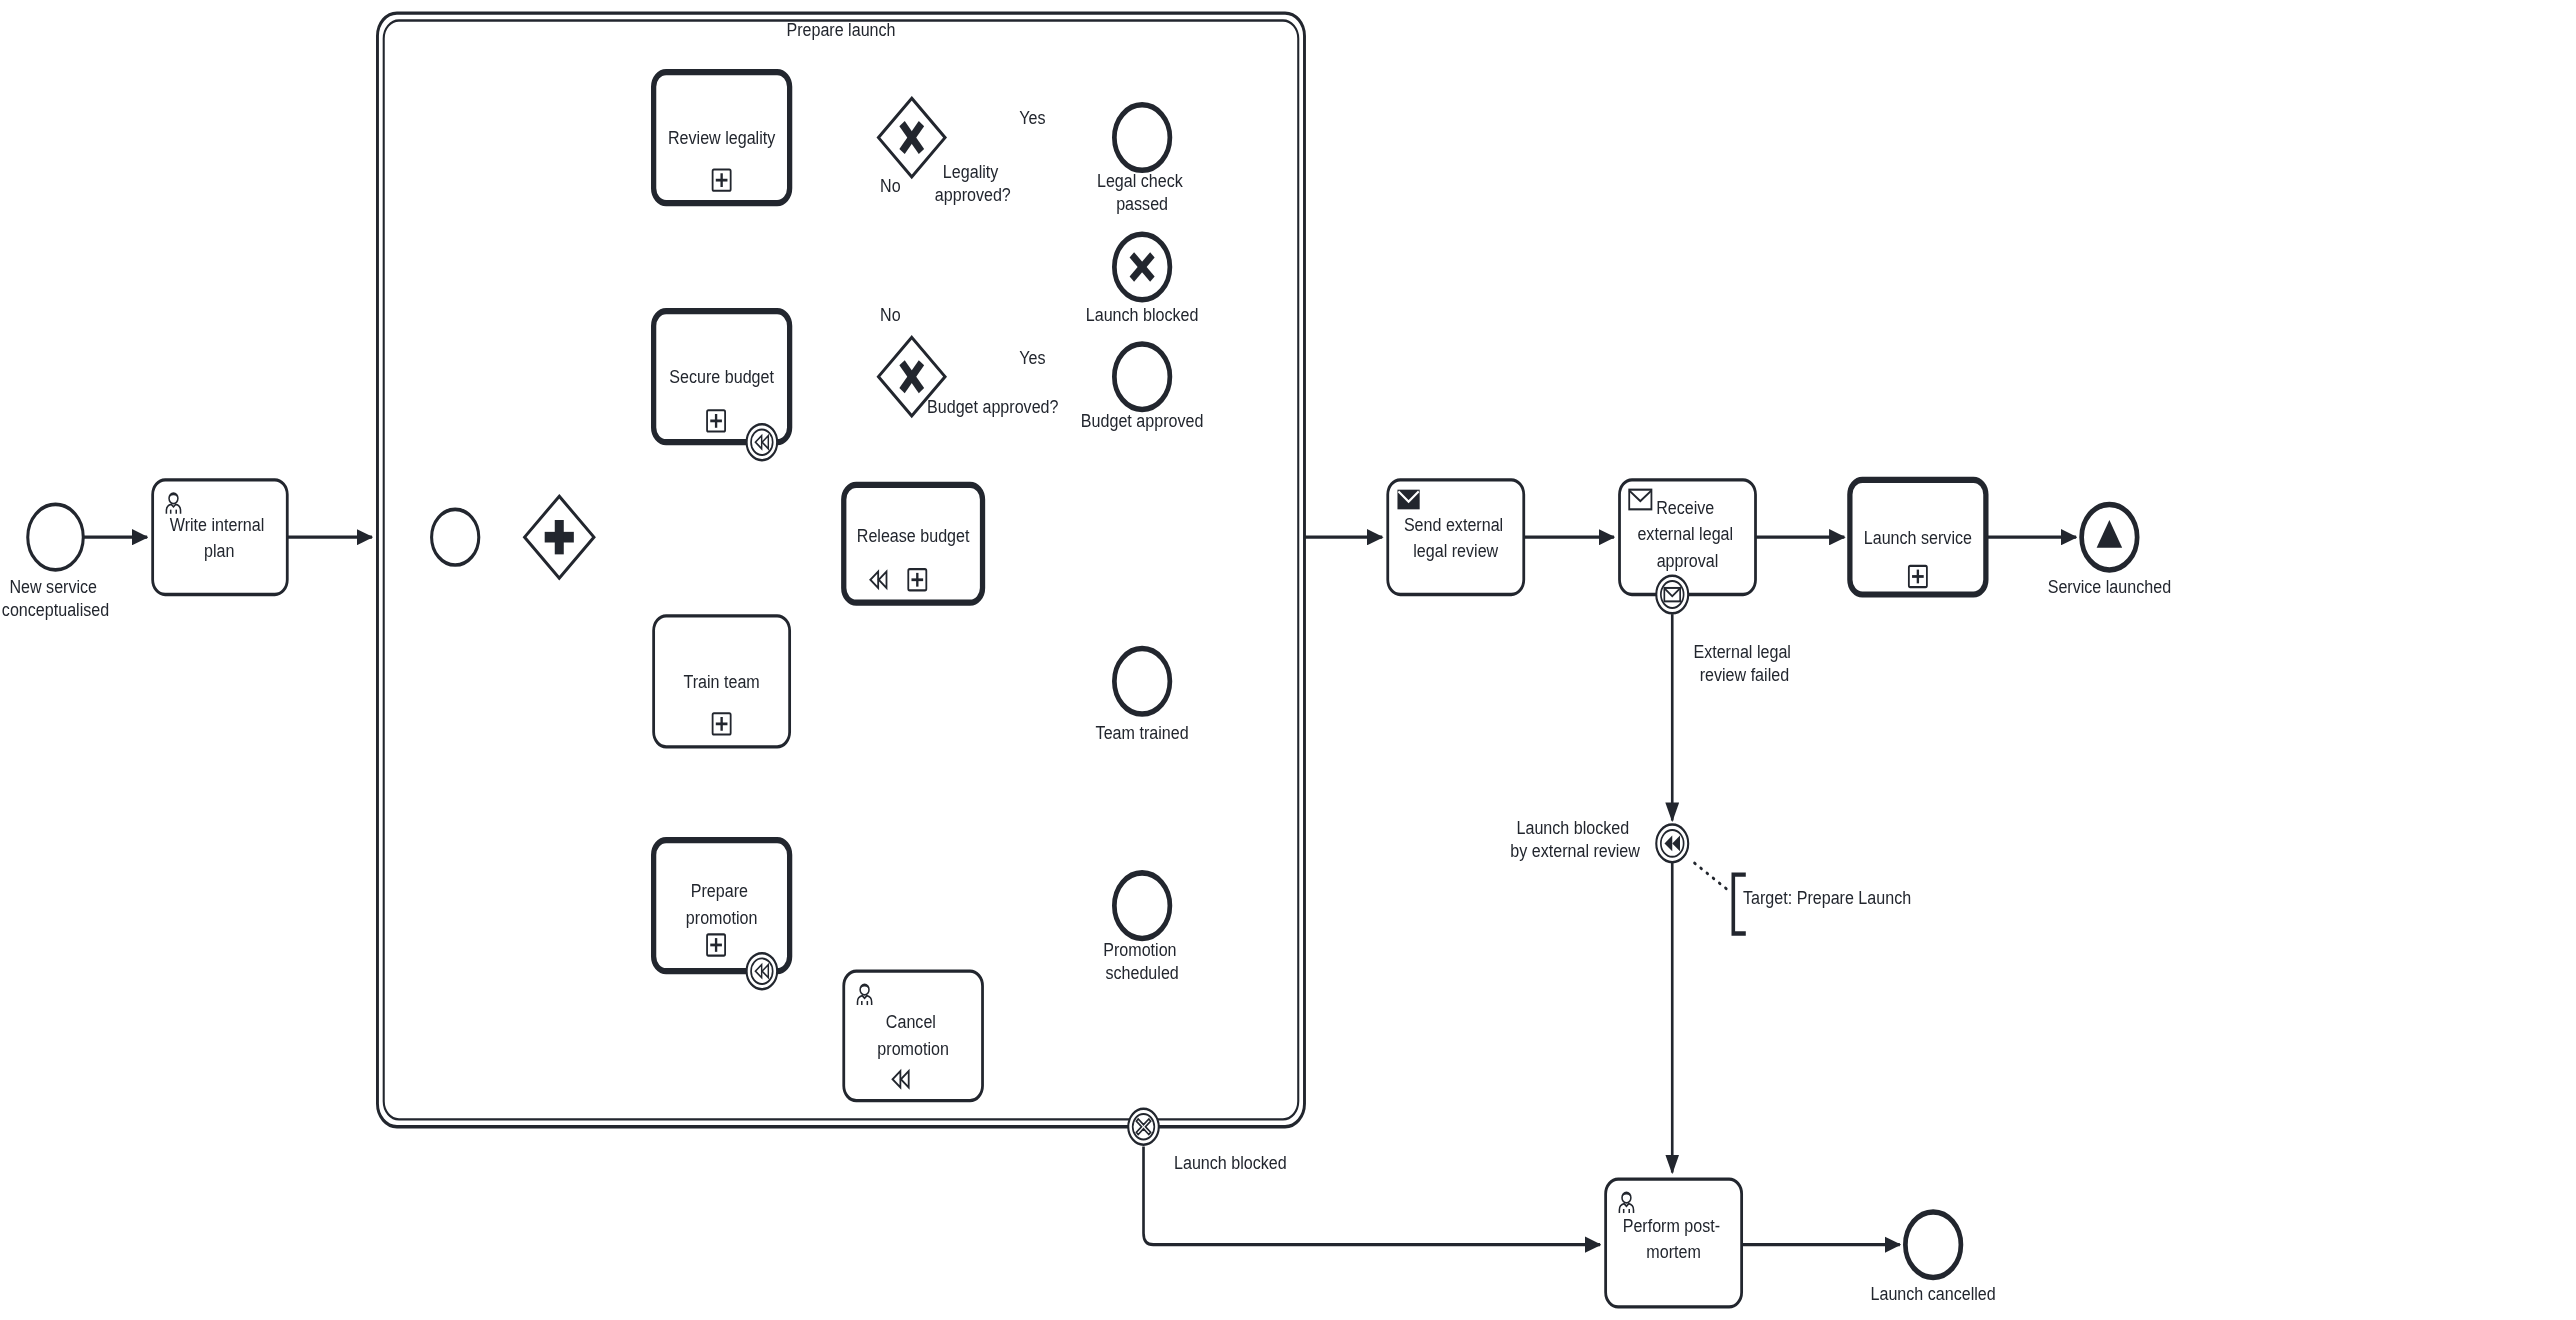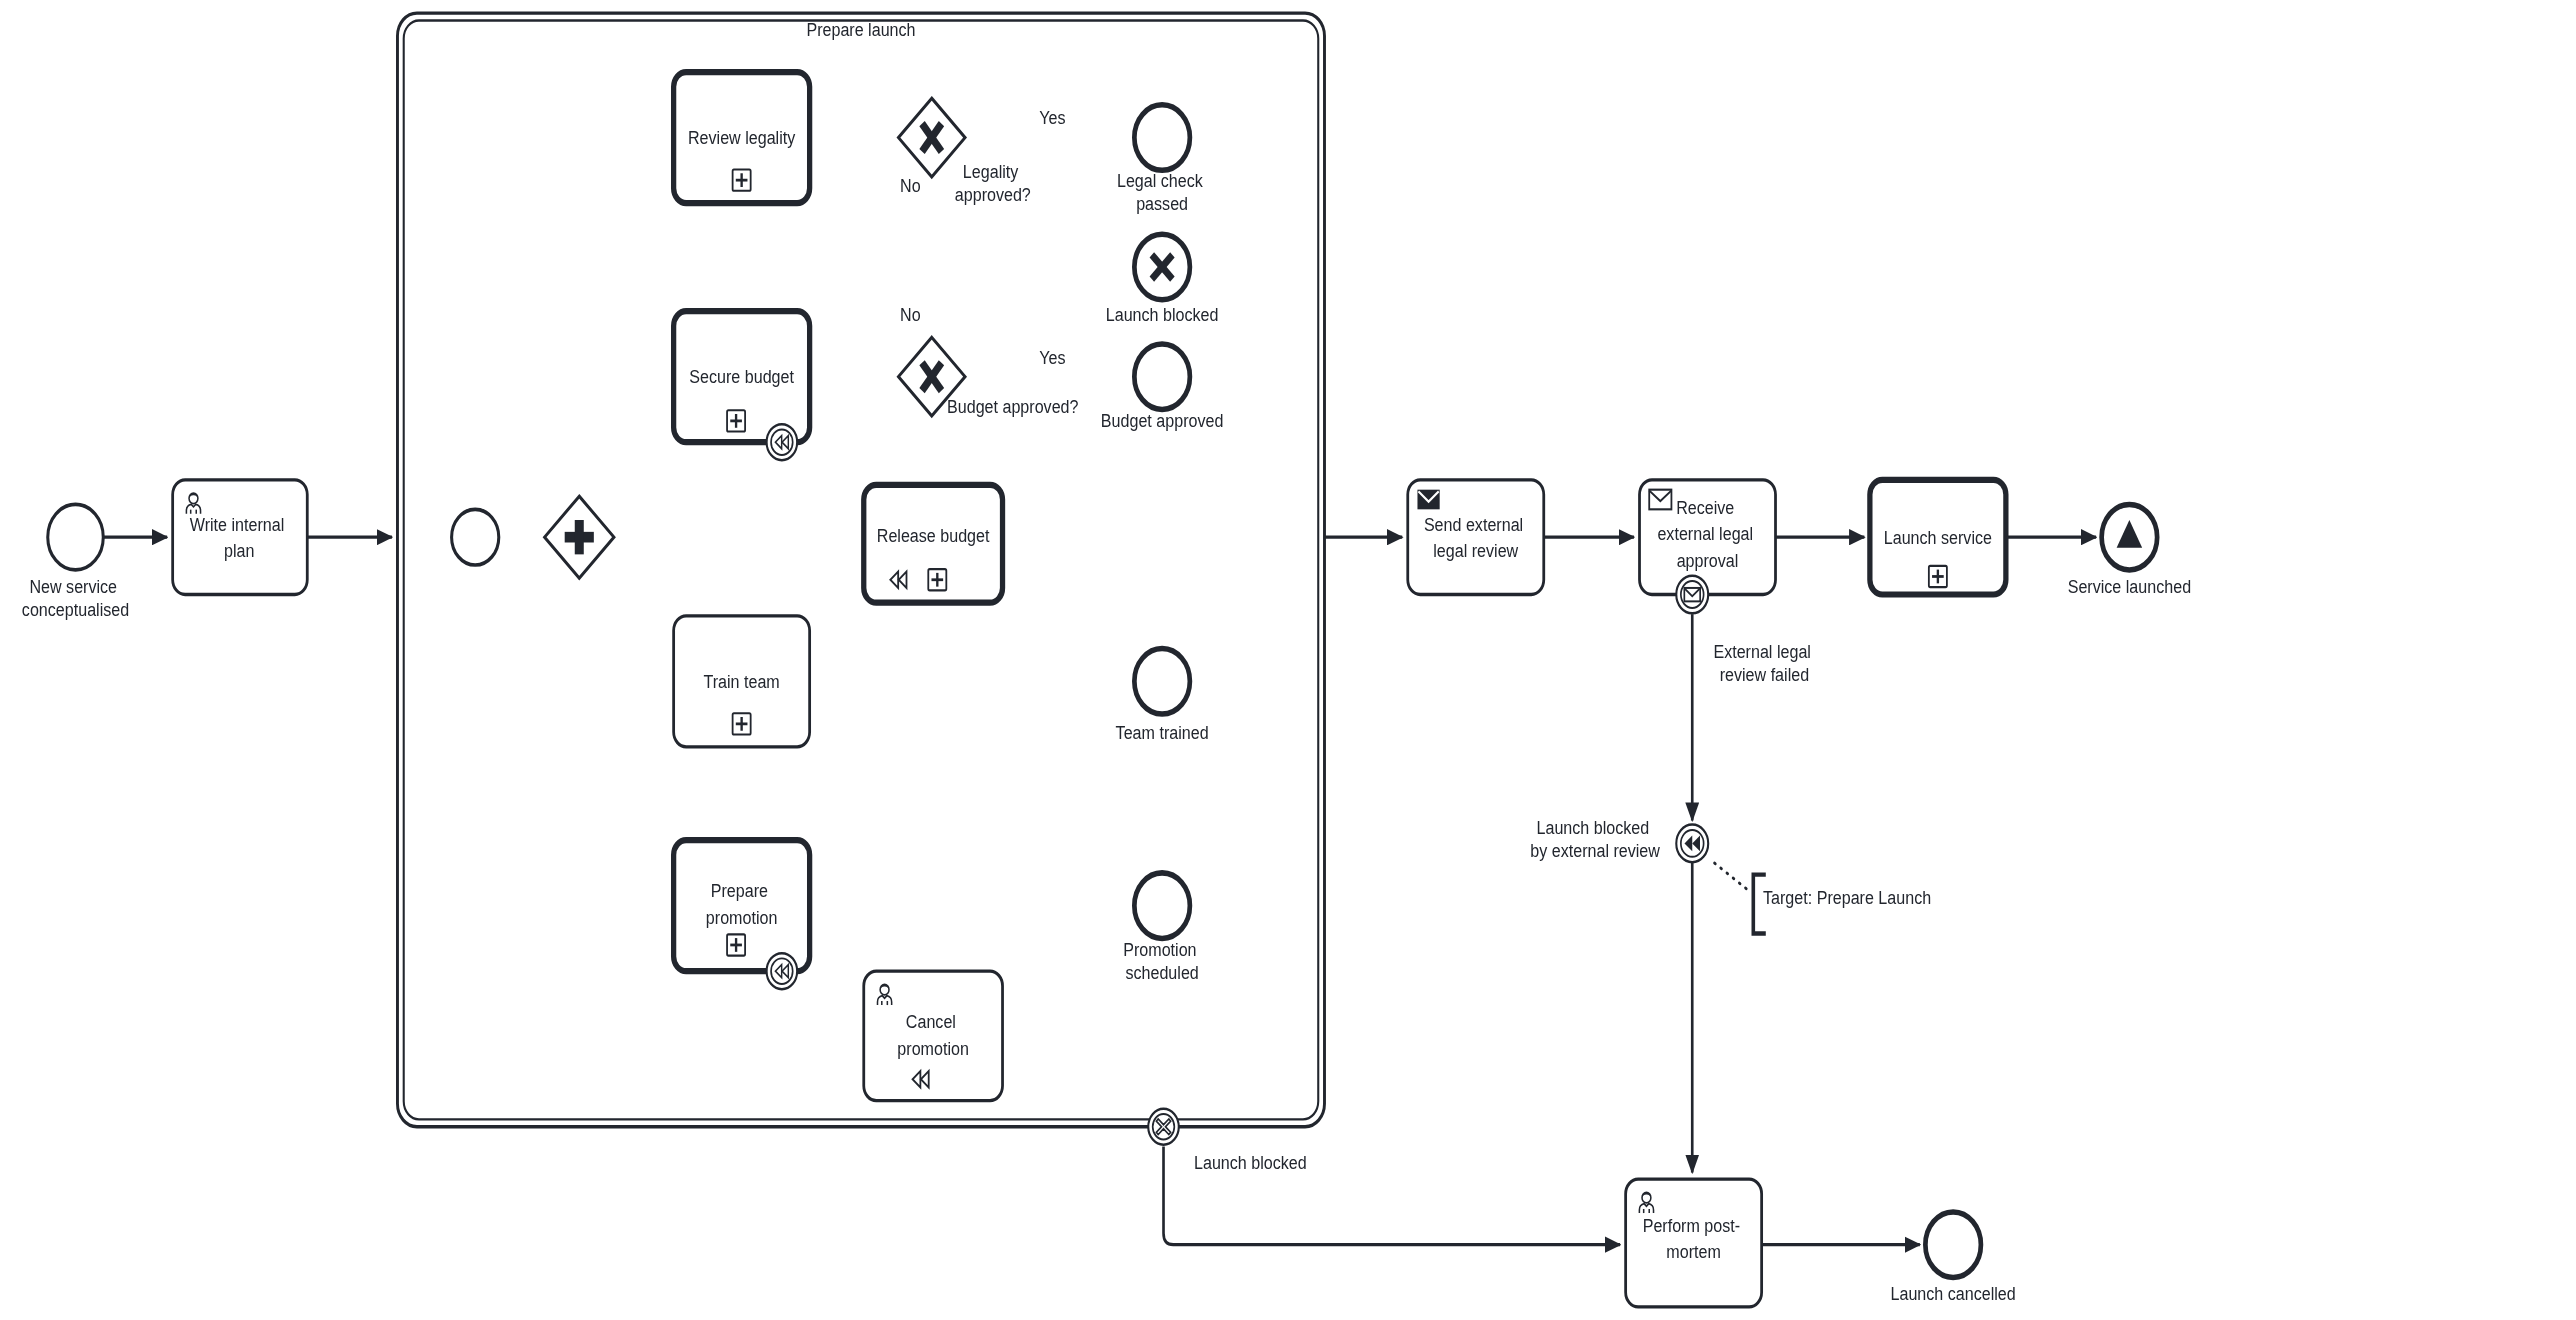--- a/index.html
+++ b/index.html
@@ -1,17 +1,17 @@
 <!DOCTYPE html>
 <html style="font-size:8.6px"><head>
 <meta charset="utf-8">
 <style>
   :root{ --ink:#22262e; --paper:#ffffff; }
   html,body{margin:0;padding:0;background:var(--paper);}
-  .stage{position:relative;width:2176px;height:1320px;background:var(--paper);overflow:hidden;margin-left:20px;}
+  .stage{position:relative;width:2176px;height:1320px;background:var(--paper);overflow:hidden;}
   .stage > svg{position:absolute;inset:0;width:100%;height:100%;}
   .lbl{font-family:"Liberation Sans",sans-serif;font-size:11.6px;fill:var(--ink);}
   .task{fill:var(--paper);stroke:var(--ink);stroke-width:2;}
   .task.thick{stroke-width:3.8;}
   .evt{fill:var(--paper);stroke:var(--ink);}
   .evt-start{stroke-width:2.2;}
   .evt-end{stroke-width:3.4;}
   .bdry-o{fill:var(--paper);stroke:var(--ink);stroke-width:1.5;}
   .bdry-i{fill:none;stroke:var(--ink);stroke-width:1.2;}
   .gw{fill:var(--paper);stroke:var(--ink);stroke-width:2;}

